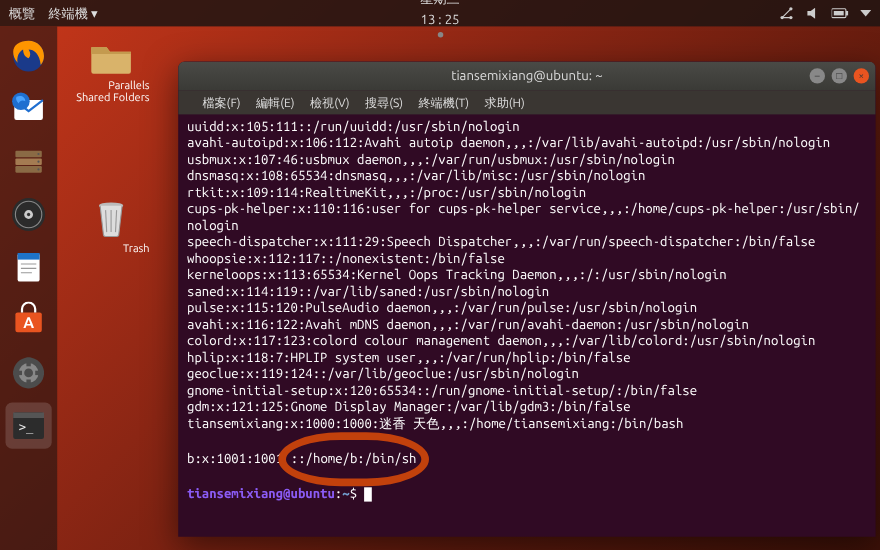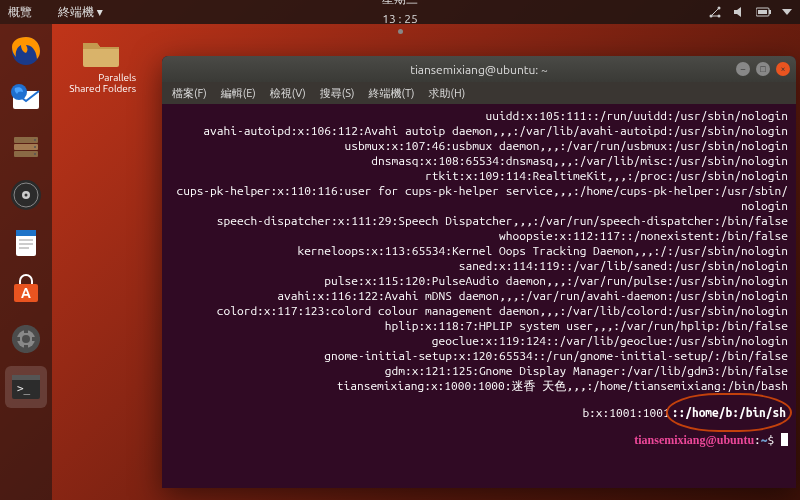--- a/index.html
+++ b/index.html
@@ -1,39 +1,39 @@
 <!DOCTYPE html>
 <html><head>
 <meta charset="utf-8">
 <style>
 * { margin:0; padding:0; box-sizing:border-box; }
 body { width:800px; height:500px; overflow:hidden; font-family:"Ubuntu","Noto Sans CJK",sans-serif; background:linear-gradient(135deg,#c9371a 0%,#8b2614 40%,#5e1a0d 70%,#3d1108 100%); position:relative; }
 .topbar { height:24px; background:rgba(30,20,18,0.85); color:#ddd; display:flex; align-items:center; font-size:12px; padding:0 8px; position:relative; }
-.topbar-left { display:flex; gap:26px; }
+.topbar-left { display:flex; gap:12px; }
 .topbar-center { position:absolute; left:50%; transform:translateX(-50%); display:flex; align-items:center; gap:4px;flex-direction:column; }
 .topbar-right { margin-left:auto; display:flex; gap:10px; align-items:center; }
 .tray-icon svg { display:block; }
 .desktop { position:absolute; top:24px; left:52px; right:0; bottom:0; }
 .desktop-icon { position:absolute; width:70px; text-align:right; color:#fff; font-size:10px; cursor:pointer; }
 .desktop-icon .glyph { width:44px; height:38px; margin:0 auto 2px; display:flex; align-items:center; justify-content:center; }
 .dock { position:absolute; top:24px; left:0; width:52px; bottom:0; background:rgba(30,20,18,0.6); display:flex; flex-direction:column; align-items:center; padding-top:6px; gap:6px; }
 .dock-item { width:42px; height:42px; border-radius:6px; display:flex; align-items:center; justify-content:center; cursor:pointer; }
 .dock-item.active { background:rgba(255,255,255,0.15); }
 .term-window { position:absolute; top:56px; left:162px; width:634px; height:432px; background:#300a24; border-radius:6px 6px 0 0; box-shadow:0 8px 30px rgba(0,0,0,0.5); overflow:hidden; display:flex; flex-direction:column; }
 .term-titlebar { height:26px; background:linear-gradient(#4a4a46,#3a3a36); display:flex; align-items:center; justify-content:center; position:relative; font-size:12px; color:#ddd; }
 .win-controls { position:absolute; right:6px; display:flex; gap:6px; }
 .win-btn { width:14px; height:14px; border-radius:50%; display:flex; align-items:center; justify-content:center; font-size:9px; color:#333; }
 .win-min{background:#888;} .win-max{background:#888;} .win-close{background:#e95420;}
-.term-menubar { height:22px; background:#3a3632; display:flex; align-items:center; gap:14px; padding:0 10px; font-size:11px; color:#ddd; }
+.term-menubar { height:22px; background:#3a3632; display:flex; align-items:center; gap:14px; padding:0 22px; font-size:11px; color:#ddd; }
 .term-menubar span{cursor:pointer;}
 .term-body { flex:1; padding:4px 8px 8px; font-family:"Ubuntu Mono","Courier New",monospace; font-size:12px; line-height:15px; color:#fff; overflow:hidden; white-space:pre; }
-.term-line{white-space:pre-wrap;word-break:break-all;text-align:right;}
-.prompt-user{color:#ec4899;font-weight:bold;font-family:Liberation Serif, serif;}
+.term-line{white-space:pre-wrap;word-break:break-all;}
+.prompt-user{color:#8b5cf6;font-weight:bold;}
 .prompt-path{color:#729fcf;font-weight:bold;}
-.circle-mark{display:inline-block;border:2px solid #c2410c;border-radius:50%/60%;padding:10px 4px;margin:0 -4px;font-weight:bold;}
+.circle-mark{display:inline-block;border:7px solid #c2410c;border-radius:50%/60%;padding:10px 4px;margin:0 -4px;}
 .cursor{display:inline-block;width:7px;height:13px;background:#fff;vertical-align:text-bottom;}
 .lbl{display:block;line-height:11px;}
 </style>
 </head>
 <body>
 
 <div class="topbar">
   <div class="topbar-left">
     <span>概覽</span>
     <span>終端機 ▾</span>
@@ -146,20 +146,32 @@
       <div class="glyph">
         <svg width="44" height="36" viewBox="0 0 44 36">
           <path d="M4 10h14l3 4h19v18a2 2 0 01-2 2H6a2 2 0 01-2-2z" fill="#d9b36a"></path>
           <path d="M4 10h14l3 4h19v2H4z" fill="#c49a4f"></path>
         </svg>
       </div>
       <span class="lbl">Parallels
 Shared
 Folders</span>
     </div>
+    <div class="desktop-icon" style="top: 156px; left: 14px;">
+      <div class="glyph">
+        <svg width="40" height="40" viewBox="0 0 40 40">
+          <ellipse cx="20" cy="8" rx="11" ry="3" fill="#bbb"></ellipse>
+          <path d="M10 8l3 26a2 2 0 002 2h10a2 2 0 002-2l3-26" fill="#ddd" stroke="#999"></path>
+          <line x1="15" y1="12" x2="16" y2="32" stroke="#999"></line>
+          <line x1="20" y1="12" x2="20" y2="32" stroke="#999"></line>
+          <line x1="25" y1="12" x2="24" y2="32" stroke="#999"></line>
+        </svg>
+      </div>
+      <span class="lbl">Trash</span>
+    </div>
   </div>
 
 <div class="term-window">
   <div class="term-titlebar">
     <span>tiansemixiang@ubuntu: ~</span>
     <div class="win-controls">
       <div class="win-btn win-min">–</div>
       <div class="win-btn win-max">□</div>
       <div class="win-btn win-close">×</div>
     </div>

